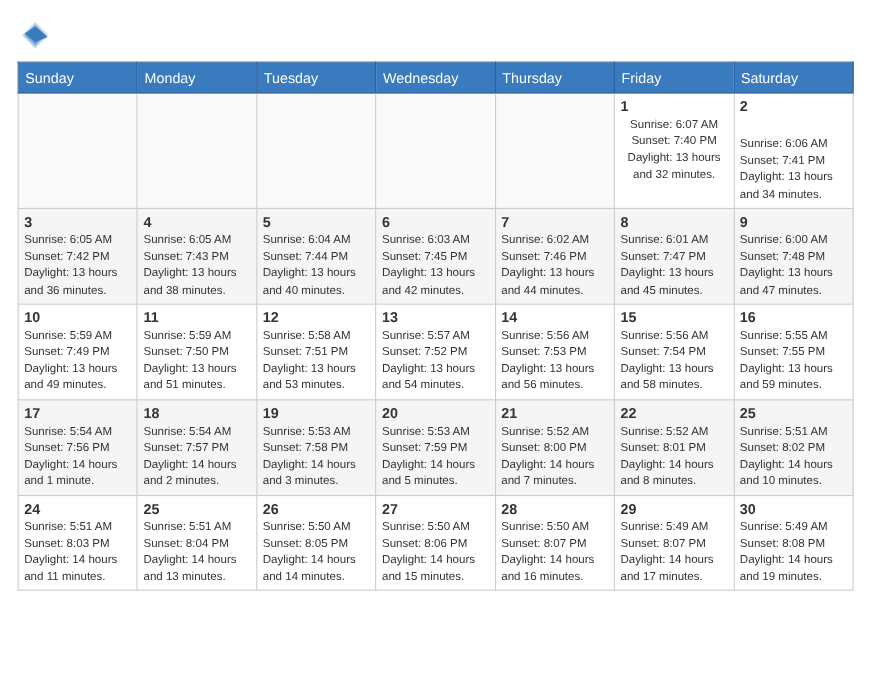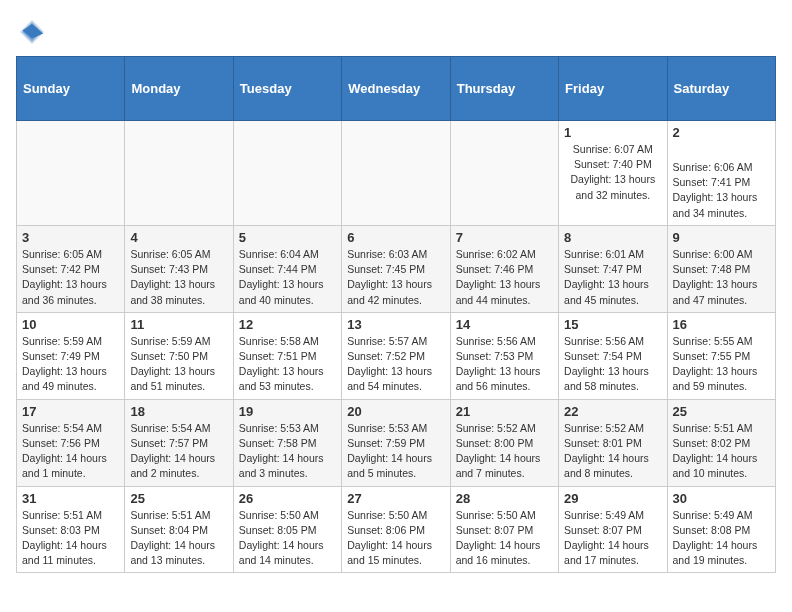--- a/index.html
+++ b/index.html
@@ -46,23 +46,23 @@
     }
     .calendar {
       width: 100%;
       border-collapse: collapse;
       border: 1px solid #ccc;
     }
     .calendar th {
       background-color: #3a7abf;
       color: #fff;
       text-align: left;
-      padding: 24px 6px;
+      padding: 6px 6px;
       font-size: 13px;
-      font-weight: bold;
+      font-weight: normal;
       border: 1px solid #2e6099;
     }
     .calendar td {
       vertical-align: top;
       border: 1px solid #ccc;
       padding: 4px 5px;
       width: calc(100% / 7);
       min-height: 80px;
       font-size: 11px;
       color: #333;
@@ -292,21 +292,21 @@
         <td>
           <span class="day-num">25</span>
           <div class="day-info" style="white-space: pre-line;">Sunrise: 5:51 AM
 Sunset: 8:02 PM
 Daylight: 14 hours
 and 10 minutes.</div>
         </td>
       </tr>
       <tr>
         <td>
-          <span class="day-num">31</span>
+          <span class="day-num">24</span>
           <div class="day-info" style="white-space: pre-line;">Sunrise: 5:51 AM
 Sunset: 8:03 PM
 Daylight: 14 hours
 and 11 minutes.</div>
         </td>
         <td>
           <span class="day-num">25</span>
           <div class="day-info" style="white-space: pre-line;">Sunrise: 5:51 AM
 Sunset: 8:04 PM
 Daylight: 14 hours

